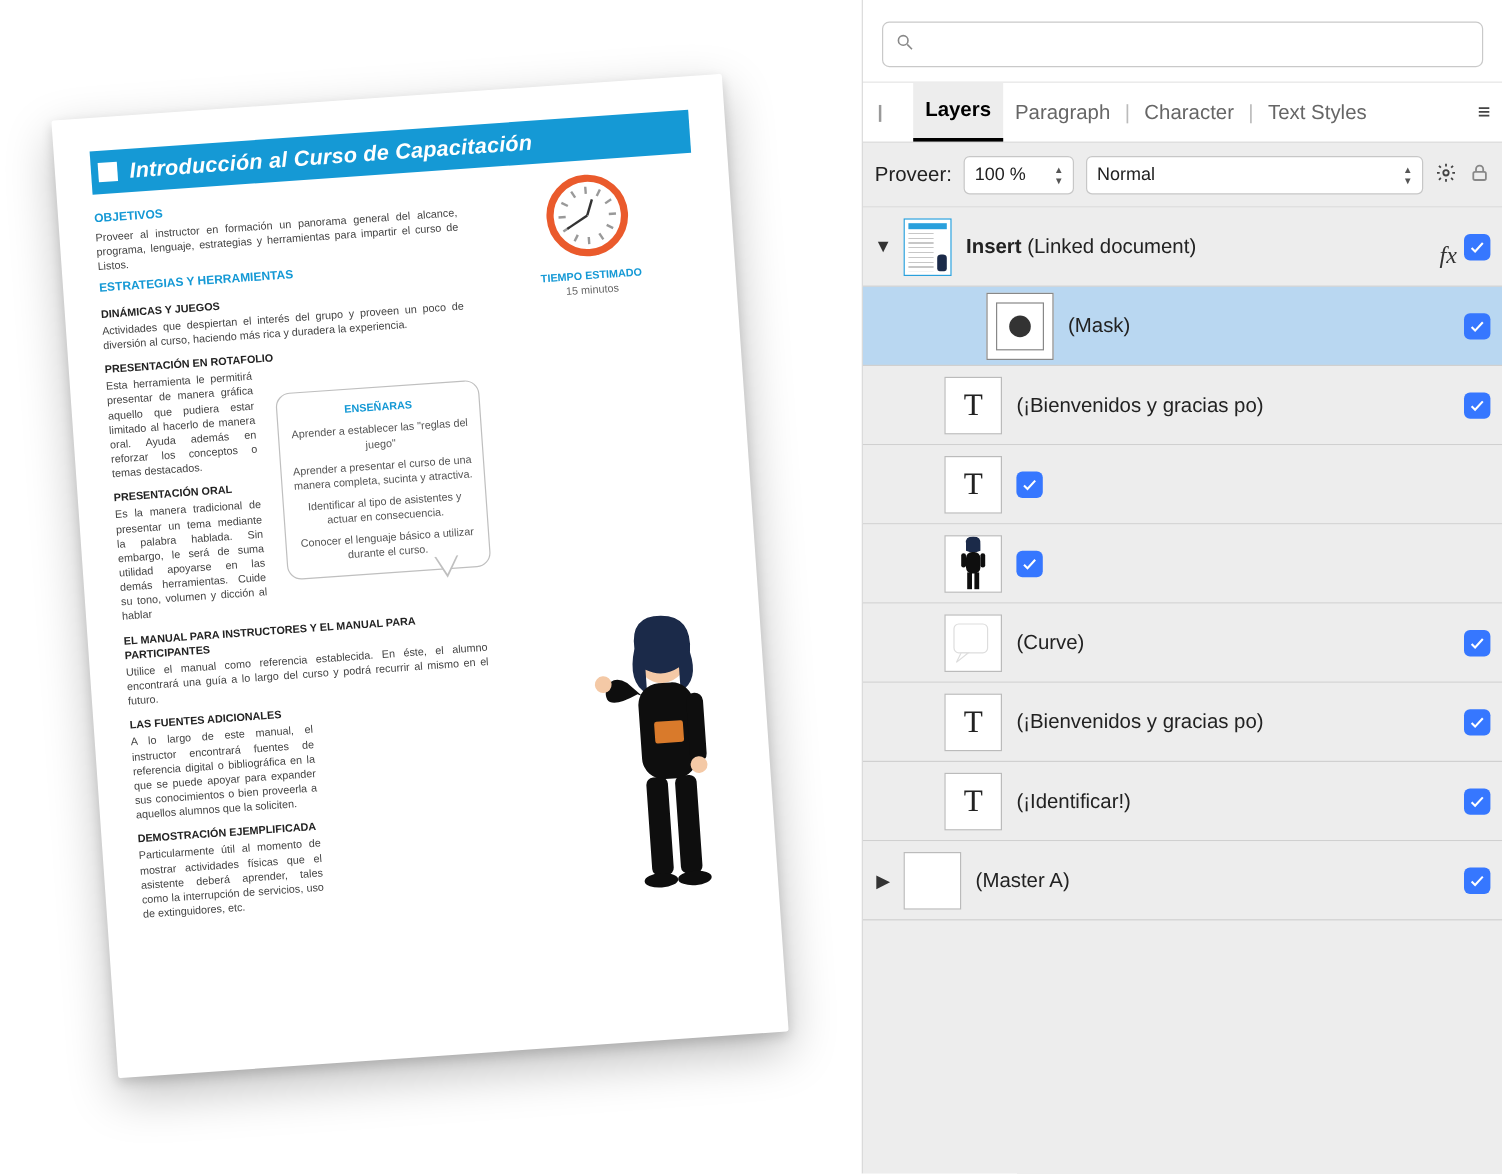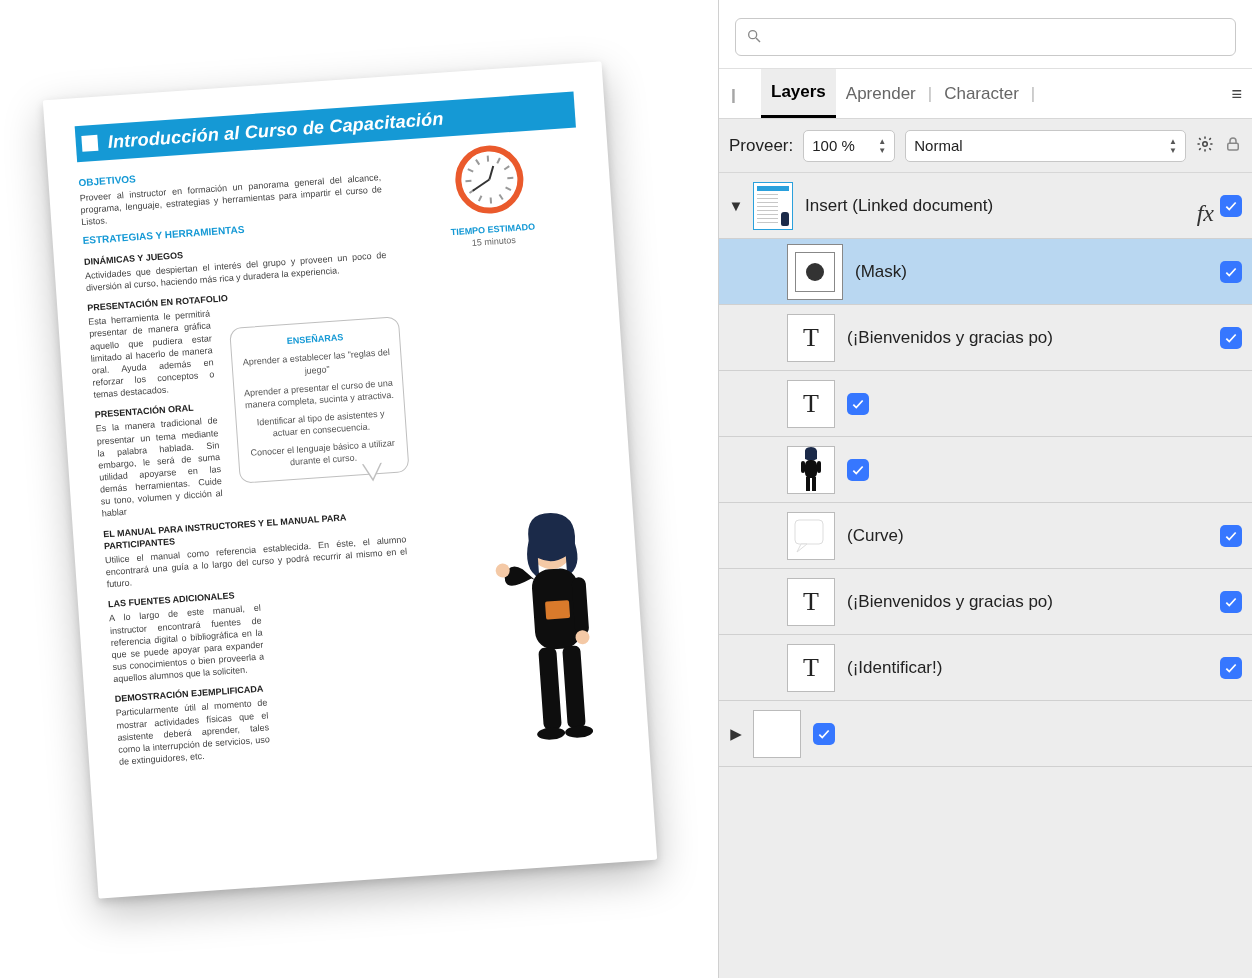--- a/index.html
+++ b/index.html
@@ -150,33 +150,33 @@
   .field.blend{flex:1;justify-content:space-between;gap:28px;}
   .stepper{display:flex;flex-direction:column;gap:0;font-size:8px;color:#555;cursor:pointer;}
   .gear,.lock{color:#555;cursor:pointer;}
   .gear svg,.lock svg{width:18px;height:18px;}
 
   .layers{flex:1;overflow:auto;background:var(--panel-bg2);}
   .row{
     display:flex;align-items:center;height:66px;border-bottom:1px solid var(--row-border);
     padding-right:10px;background:var(--panel-bg2);
   }
-  .row.selected{background:var(--row-sel);}
+  .row.selected{background:var(--row-sel);padding-left:35px;}
   .row .arrow{width:34px;text-align:center;color:#333;}
   .row .arrow.placeholder{color:transparent;}
   .row .indent1{width:34px;}
   .thumb{
     width:48px;height:48px;background:#fff;border:1px solid #bbb;margin-right:12px;
     display:flex;align-items:center;justify-content:center;flex:0 0 48px;
   }
   .thumb .T{font-family:Georgia,serif;font-size:26px;}
   .thumb svg{width:40px;height:40px;}
   .lname{flex:1;font-size:17px;white-space:nowrap;overflow:hidden;text-overflow:ellipsis;}
-  .lname b{font-weight:400;}
-  .fx{font-style:italic;font-family:Georgia,serif;font-size:24px;margin-right:6px;color:#333;margin-top:16px;}
+  .lname b{font-weight:700;}
+  .fx{font-style:italic;font-family:Georgia,serif;font-size:20px;margin-right:6px;color:#333;margin-top:16px;}
   .chk{
     width:22px;height:22px;border-radius:5px;background:var(--checkbox);
     display:flex;align-items:center;justify-content:center;flex:0 0 22px;color:#fff;
   }
   .chk svg{width:14px;height:14px;stroke:#fff;stroke-width:3;fill:none;}
 
   .mask-thumb-wrap{
     width:56px;height:56px;border:1px solid #888;background:#fff;margin-right:12px;
     display:flex;align-items:center;justify-content:center;flex:0 0 56px;
   }
@@ -299,24 +299,25 @@
             <line x1="15" y1="15" x2="21" y2="21" stroke-width="2"></line>
           </svg>
       </span>
       <input type="text" placeholder="" style="">
     </div>
   </div>
 
   <div class="tabs">
     <span class="drag-handle">||</span>
     <span class="tab active">Layers</span>
-    <span class="tab">Aprender</span>
+    <span class="tab">Paragraph</span>
     <span class="divider">|</span>
     <span class="tab">Character</span>
     <span class="divider">|</span>
+    <span class="tab">Text Styles</span>
     <span class="menu-icon">≡</span>
   </div>
 
   <div class="opacity-row">
     <span class="lbl">Proveer:</span>
     <div class="field opv">
       <span>100 %</span>
       <span class="stepper">▲<br>▼</span>
     </div>
     <div class="field blend">
@@ -450,20 +451,21 @@
         <span class="lname">(¡Identificar!)</span>
         <span class="chk">
           <svg viewBox="0 0 24 24">
             <polyline points="4 13 9 18 20 6"></polyline>
           </svg>
         </span>
       </div>
       <div class="row">
         <span class="arrow">▶</span>
         <div class="thumb"></div>
+        <span class="lname">(Master A)</span>
         <span class="chk">
           <svg viewBox="0 0 24 24">
             <polyline points="4 13 9 18 20 6"></polyline>
           </svg>
         </span>
       </div>
     </div>
 </div>
 
 </body></html>

